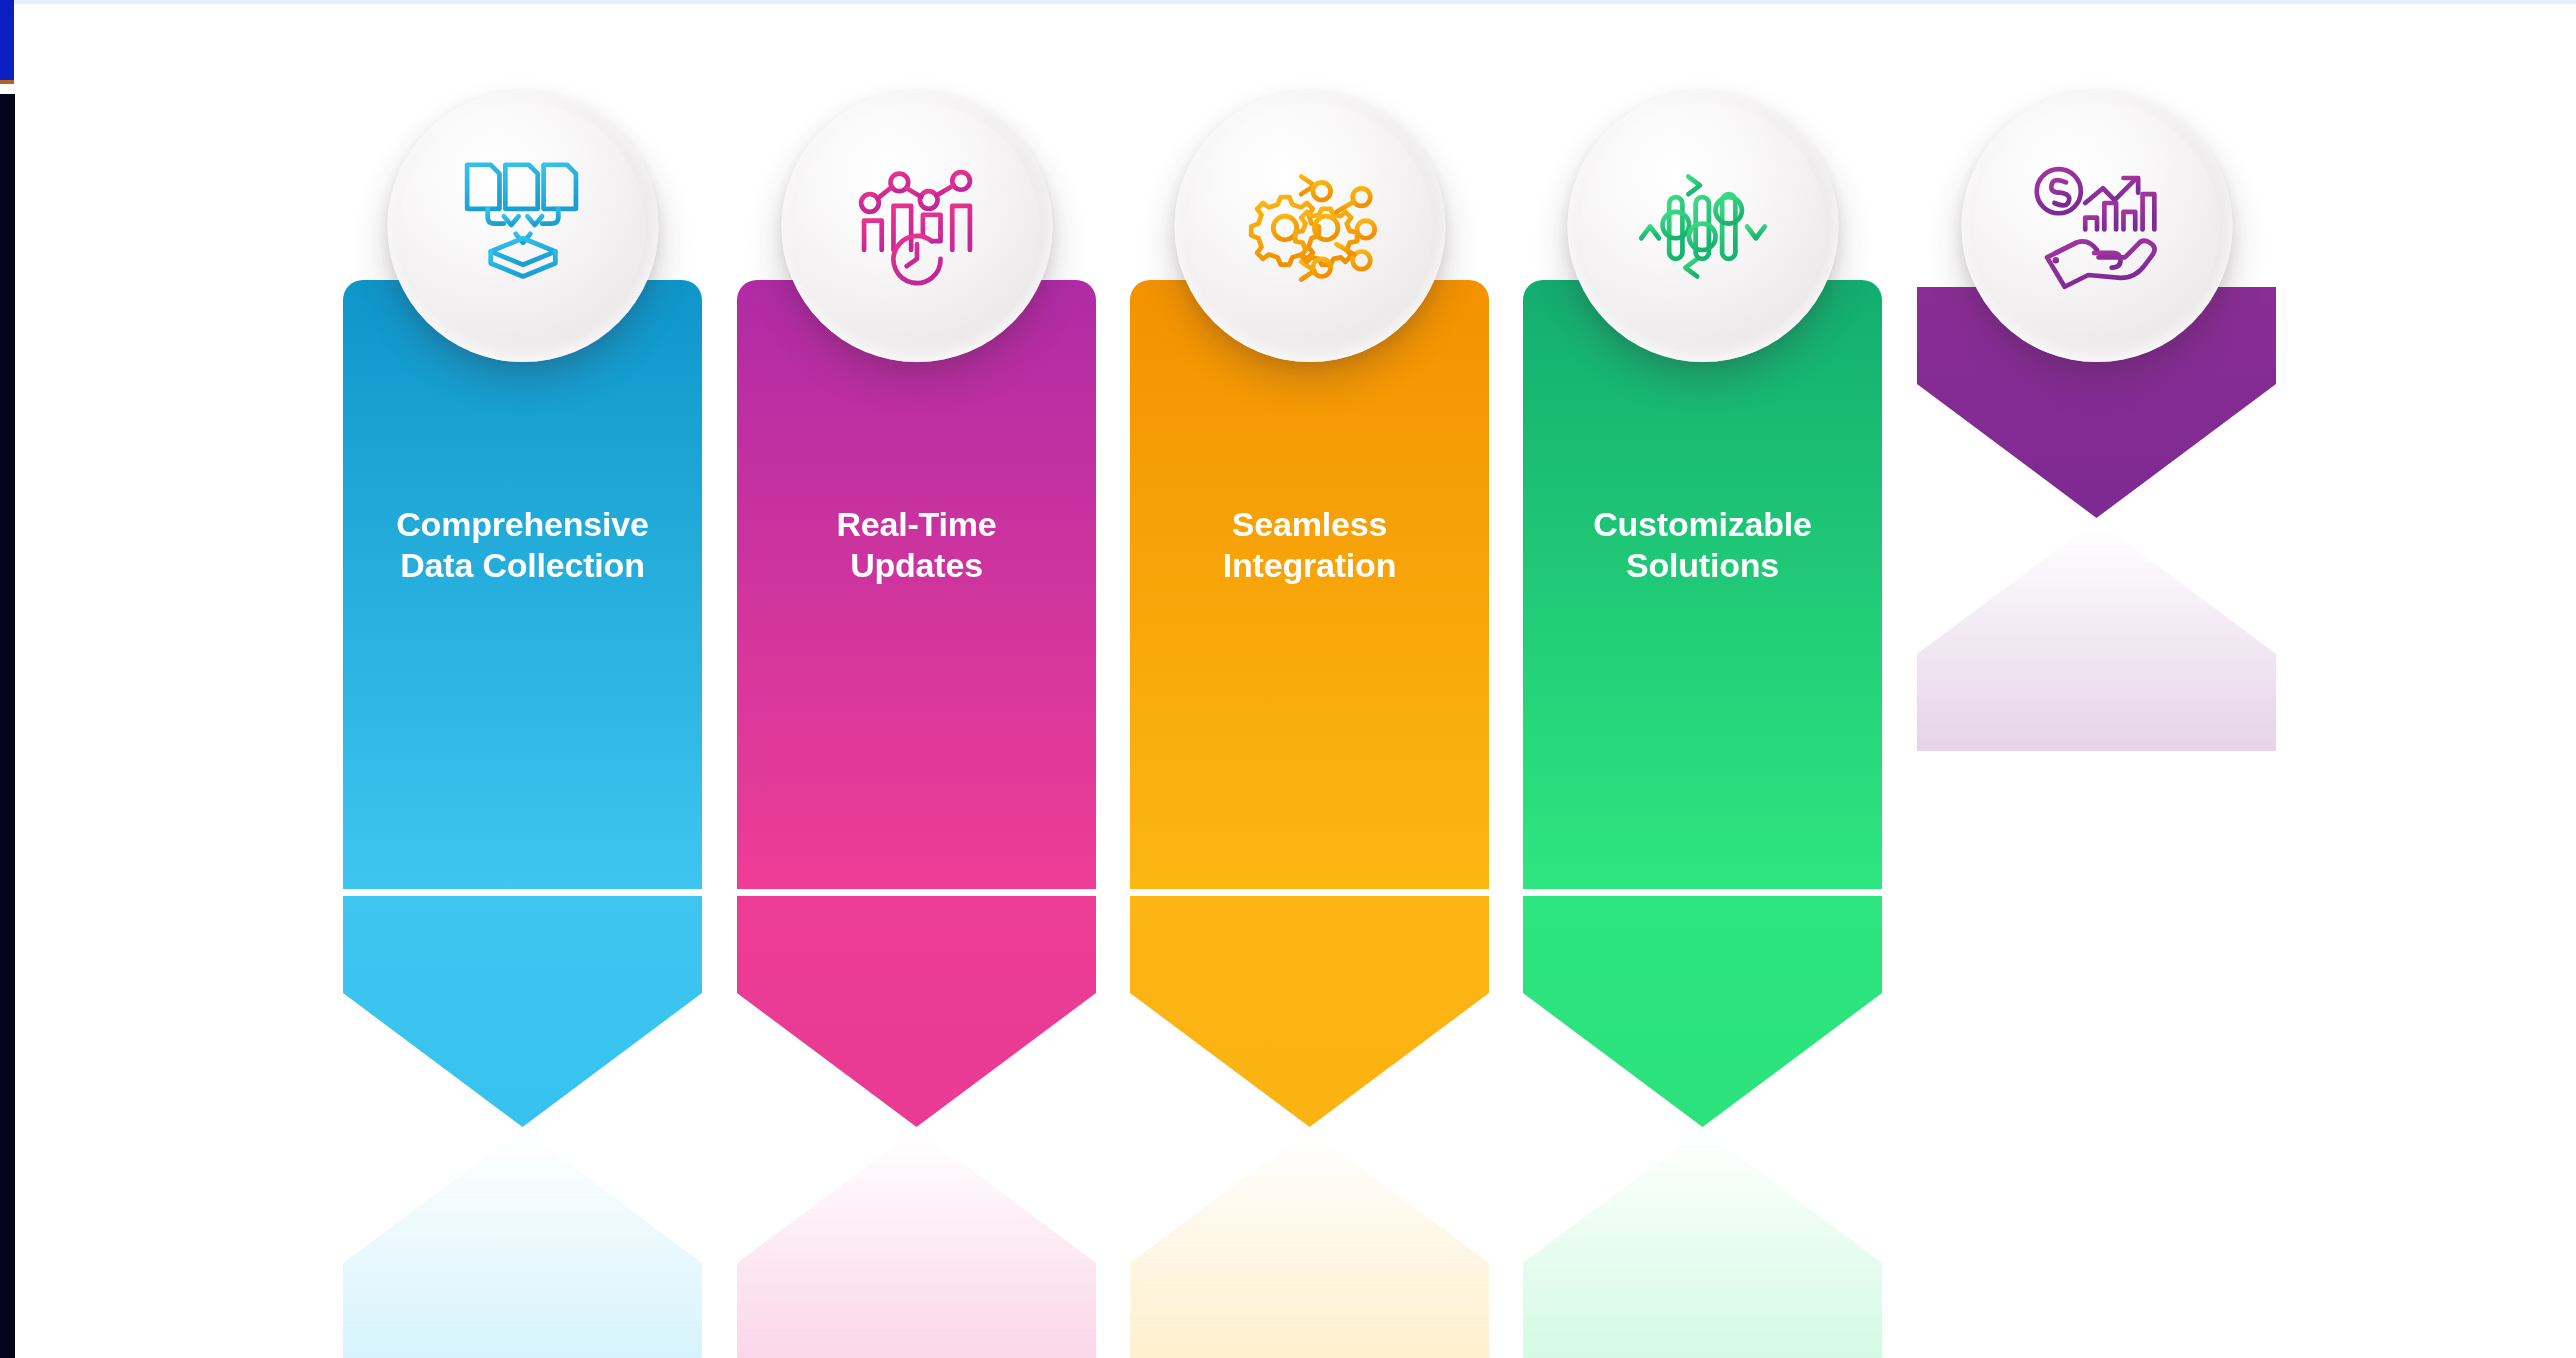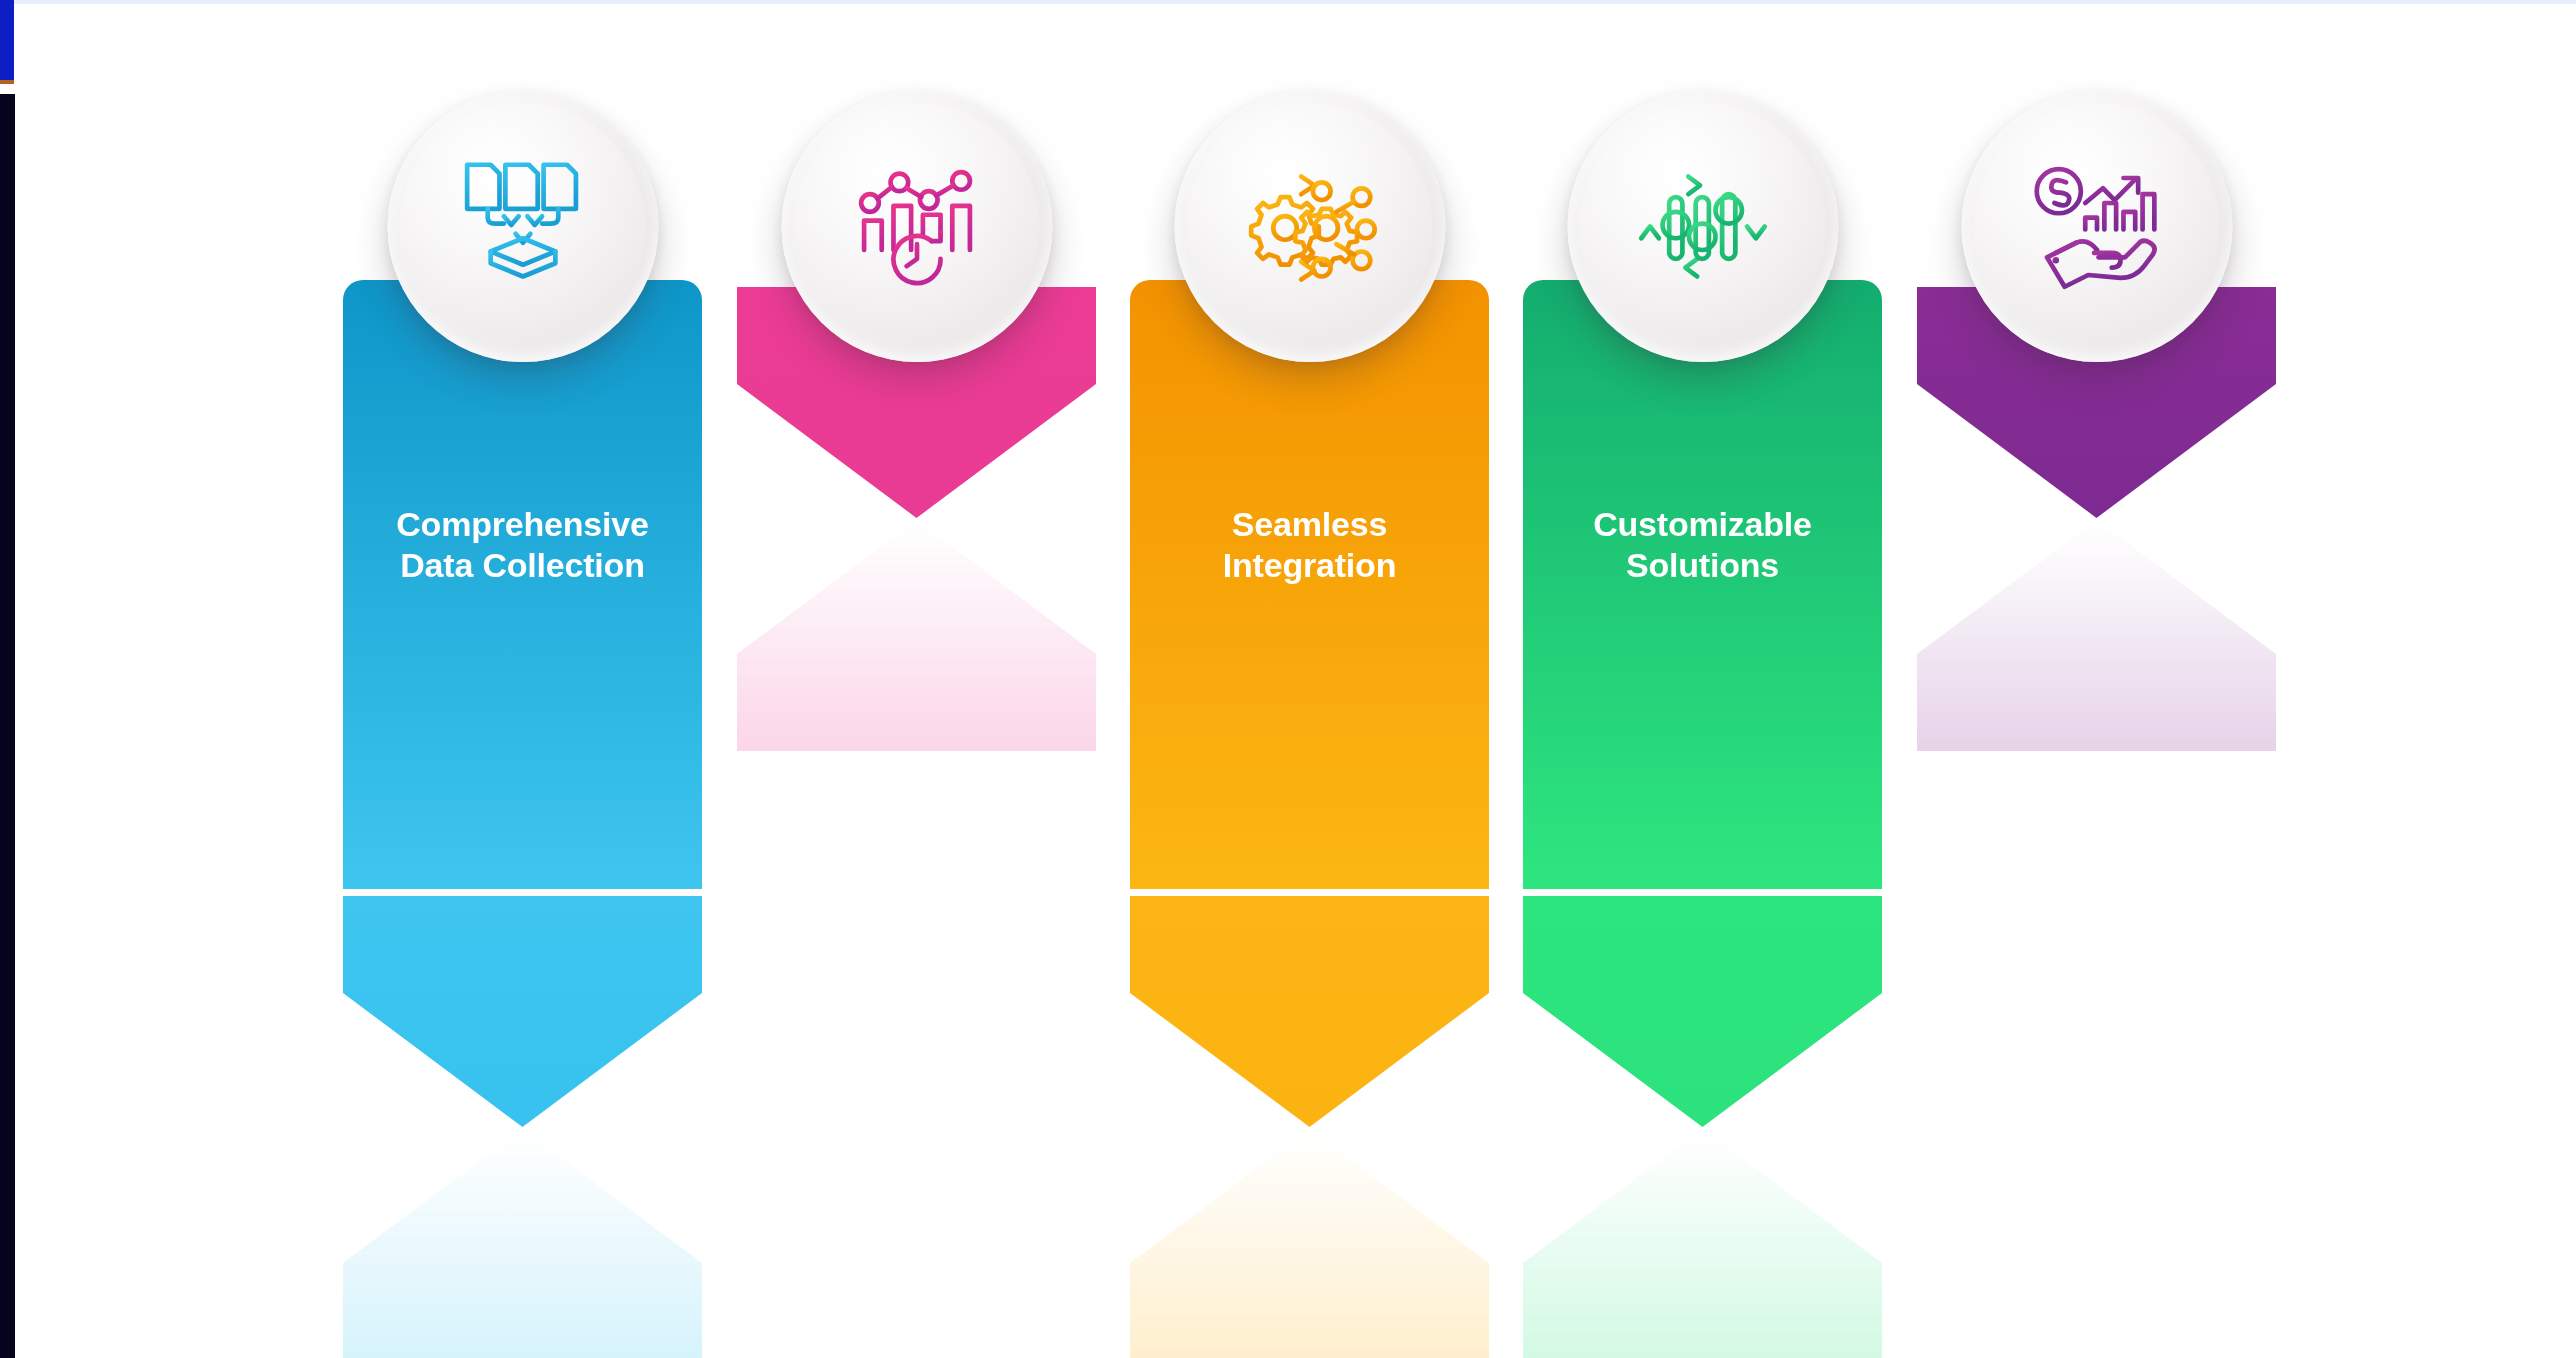--- a/index.html
+++ b/index.html
@@ -180,20 +180,24 @@
       <path d="M54 56 v-14 h12 v14" stroke="url(#g_1)" fill="none" stroke-width="3.2" stroke-linecap="round" stroke-linejoin="round"></path>
       <path d="M74 66 v-30 h12 v30" stroke="url(#g_1)" fill="none" stroke-width="3.2" stroke-linecap="round" stroke-linejoin="round"></path>
       <path d="M10 68 h26" stroke="url(#g_1)" fill="none" stroke-width="3.2" stroke-linecap="round" stroke-linejoin="round"></path>
               <path d="M64 68 h26" stroke="url(#g_1)" fill="none" stroke-width="3.2" stroke-linecap="round" stroke-linejoin="round"></path>
       <path d="M66 72 a16 16 0 1 1 -6 -12" stroke="url(#g_1)" fill="none" stroke-width="3.2" stroke-linecap="round" stroke-linejoin="round"></path>
       <path d="M60 60 l6 0 l0 -6" stroke="url(#g_1)" fill="none" stroke-width="3.2" stroke-linecap="round" stroke-linejoin="round"></path>
       <path d="M50 62 v10 l-7 5" stroke="url(#g_1)" fill="none" stroke-width="3.2" stroke-linecap="round" stroke-linejoin="round"></path>
     </svg>
           </span>
     </div>
+    <div class="card-body" style="background:linear-gradient(to bottom, #b02ba5 0%, #ee3d96 100%);">
+      <div class="card-title">Real-Time
+Updates</div>
+    </div>
     <div class="divider"></div>
     <div class="tip-wrap">
       <div class="tip" style="background:linear-gradient(to bottom, #ec3c95 0%, #e93b93 100%);"></div>
     </div>
     <div class="refl-wrap">
       <div class="refl" style="background:linear-gradient(to bottom, #ec3c95 0%, #e93b93 100%);"></div>
     </div>
   </div>
       <div class="card" style="left: 1130px;">
     <div class="badge">

